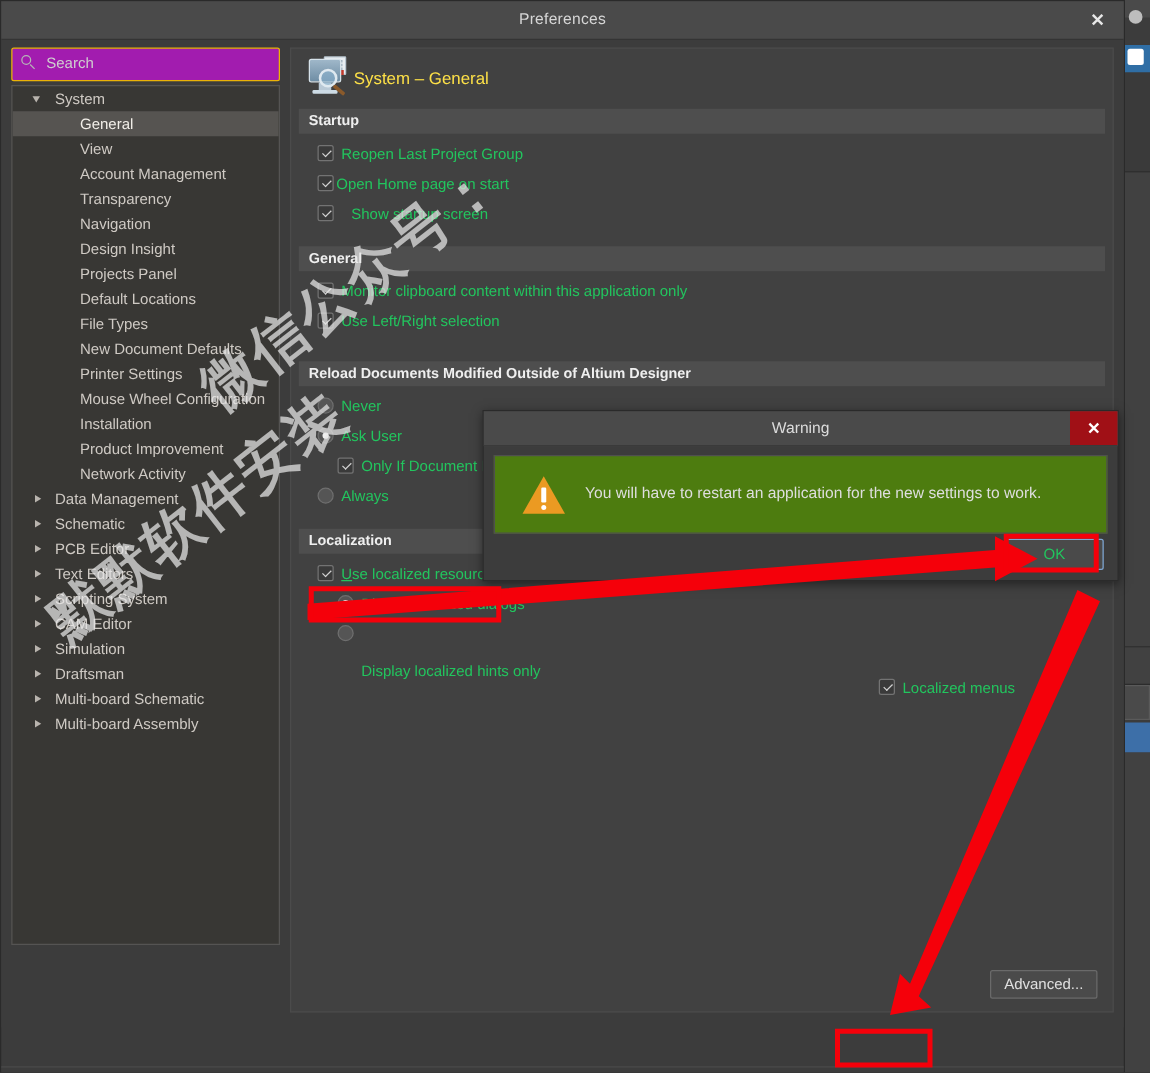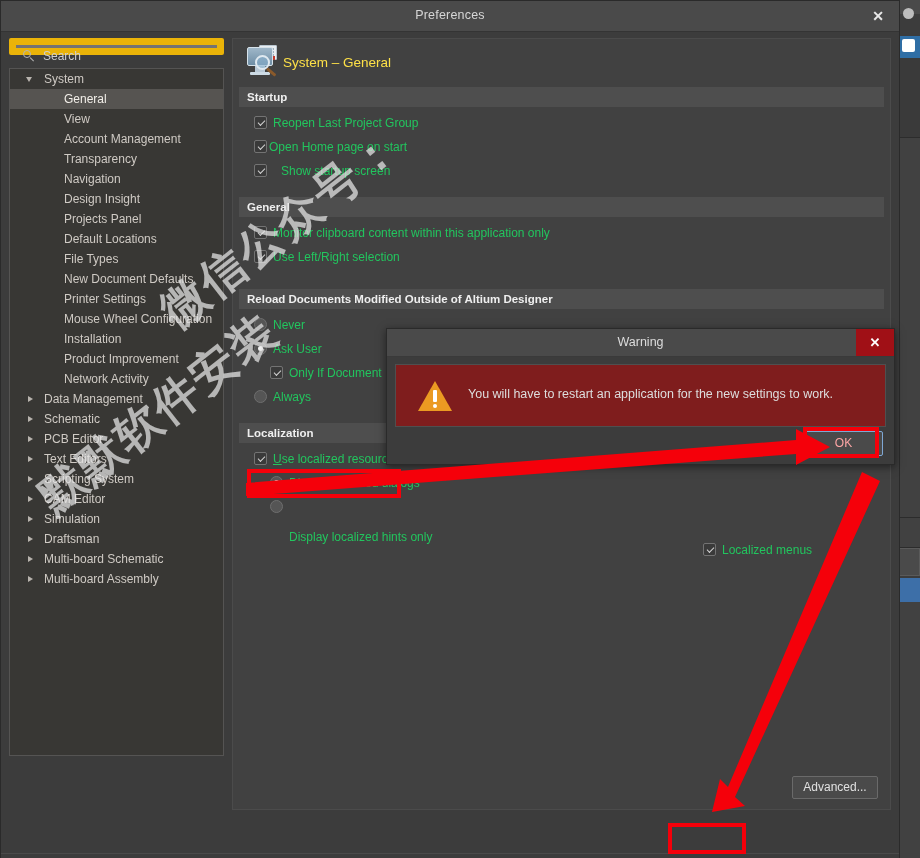--- a/index.html
+++ b/index.html
@@ -73,23 +73,23 @@
     background: #3c3c3c;
   }
 
   
   .leftpane {
     position: absolute; left: 8px; top: 6px;
     width: 215px; height: 772px;
   }
   .searchbox {
     position: relative;
-    height: 17px; width: 215px;
-    background: #737373;
-    border: 7px solid #eab308;
+    height: 27px; width: 215px;
+    background: #a21caf;
+    border: 1px solid #eab308;
     border-radius: 2px;
   }
   .searchbox .sicon {
     position:absolute; left:7px; top:5px; width:12px; height:12px;
   }
   .searchbox .sicon .c {
     position:absolute; left:0; top:0; width:8px; height:8px;
     border:1.4px solid #b6b6b6; border-radius:50%;
   }
   .searchbox .sicon .h {
@@ -266,21 +266,21 @@
     font-size: 12.5px; color: #dcdcdc;
   }
   .warn .wclose {
     position:absolute; right:0; top:0; width:38px; height:27px;
     background: #a01016; color:#fff; font-size:13px; font-weight:bold;
     text-align:center; line-height:27px; cursor:pointer;
   }
   .warn .wbody {
     position: absolute; left: 8px; top: 35px;
     width: 491px; height: 63px;
-    background: #7f1d1d; border: 1px solid #4f4f4f;
+    background: #4d7c0f; border: 1px solid #4f4f4f;
   }
   .warn .wmsg {
     position:absolute; left: 72px; top: 22px;
     font-size: 12.5px; color:#dedede;
   }
   .tri {
     position: absolute; left: 22px; top: 16px;
     width: 0; height: 0;
     border-left: 17px solid transparent;
     border-right: 17px solid transparent;
@@ -291,21 +291,21 @@
     width:4.4px; height:12px; background:#ffffff; border-radius:1px;
   }
   .tri .bang::after {
     content:""; position:absolute; left:0.2px; top:14px;
     width:4px; height:4px; background:#ffffff; border-radius:50%;
   }
   .warn-ok {
     position: absolute; right: 11px; bottom: 8px;
     width: 79px; height: 25px; line-height: 23px; text-align:center;
     background:#4a4a4a; border:1px solid #7fa7d4; border-radius:2px;
-    color:#fca5a5; font-size:12px; cursor:pointer;
+    color:#22c55e; font-size:12px; cursor:pointer;
   }
 
   
   .redbox {
     position: absolute;
     border: 4px solid #f5000a;
     pointer-events: none;
   }
   .redsvg {
     position: absolute; left:0; top:0; width: 920px; height: 858px;

